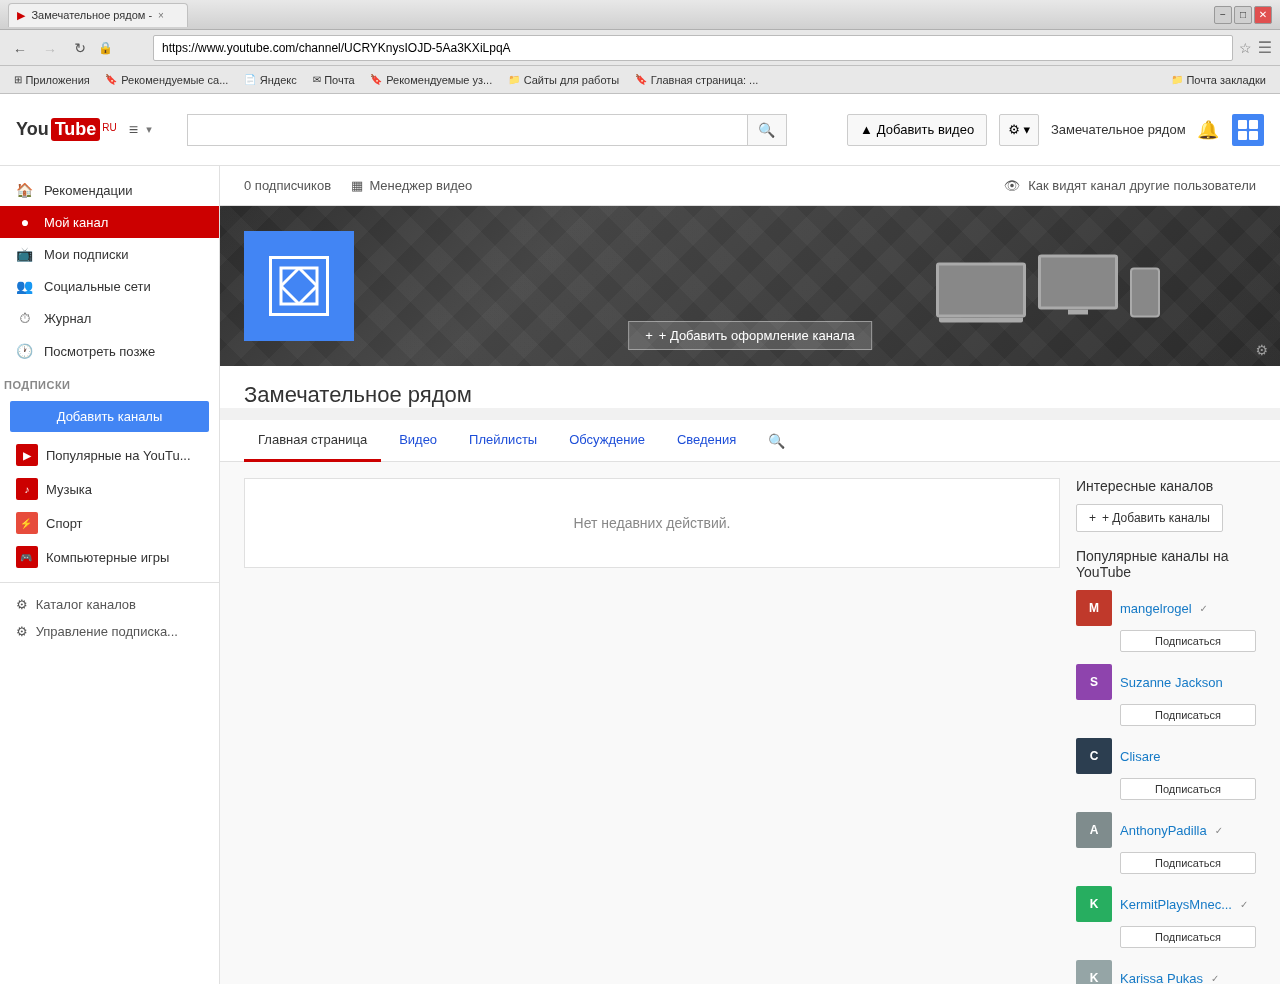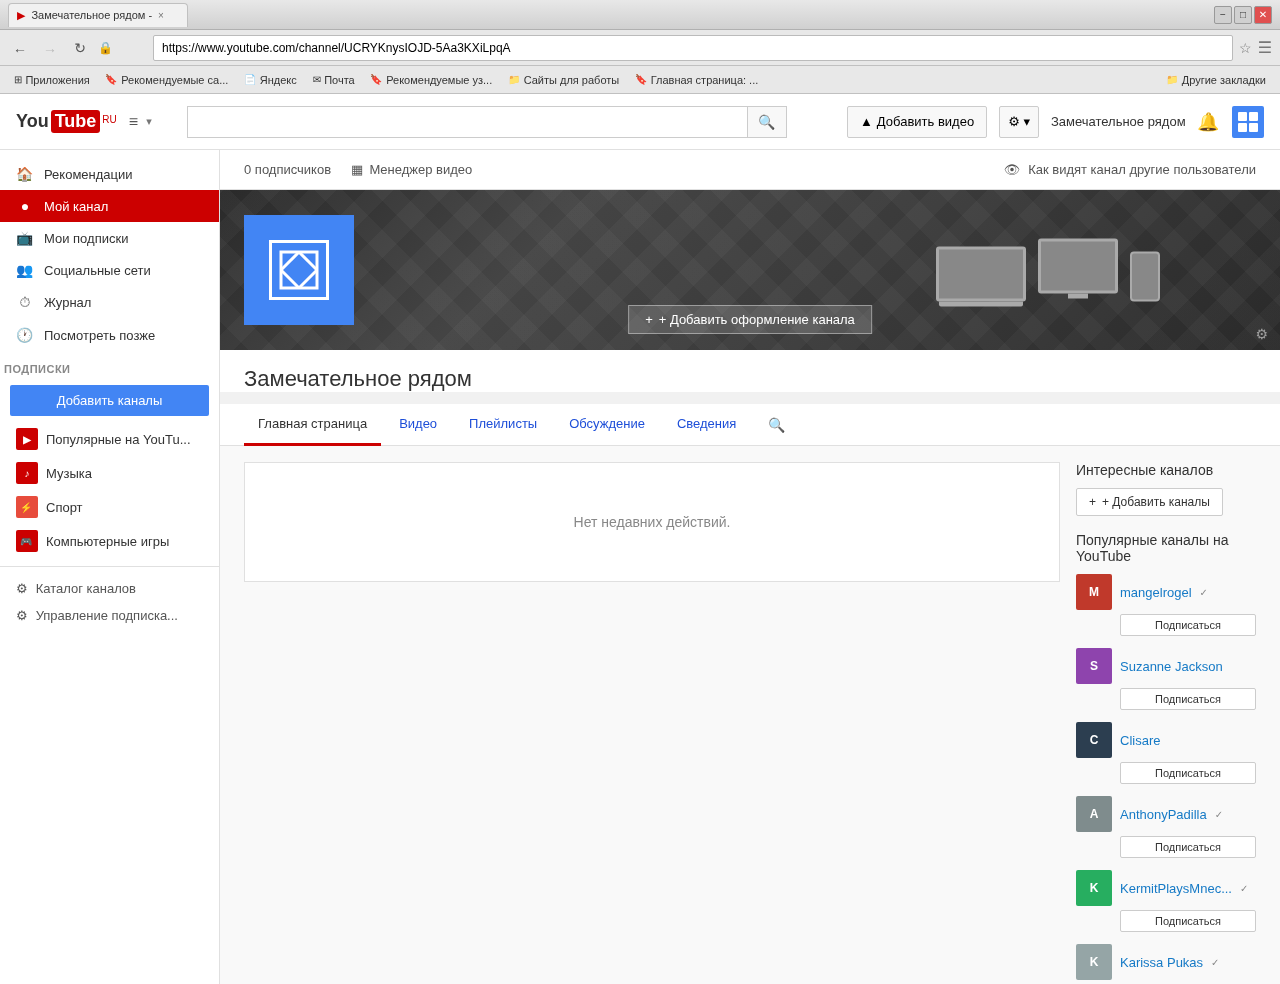--- a/index.html
+++ b/index.html
@@ -81,21 +81,21 @@
     }
     .bookmark-icon { font-size: 10px; }
     .bookmark-folder { color: #e8a000; }
     .bookmarks-other { margin-left: auto; white-space: nowrap; }
 
     
     .yt-app { background: #f1f1f1; min-height: 860px; }
 
     
     .yt-header {
-      height: 56px;
+      height: 72px;
       background: white;
       border-bottom: 1px solid #e0e0e0;
       display: flex;
       align-items: center;
       padding: 0 16px;
       gap: 12px;
       position: sticky;
       top: 0;
       z-index: 100;
     }
@@ -434,21 +434,21 @@
       color: #aaa;
       resize: none;
       height: 60px;
       outline: none;
     }
 
     
     .no-activity {
       background: white;
       border: 1px solid #e0e0e0;
-      padding: 51px;
+      padding: 36px;
       text-align: center;
       color: #888;
       font-size: 14px;
     }
 
     
     .channels-sidebar {
       width: 180px;
       flex-shrink: 0;
     }
@@ -562,21 +562,21 @@
   <div class="bookmark-item">
     <span class="bookmark-icon bookmark-folder">📁</span>
     <span>Сайты для работы</span>
   </div>
   <div class="bookmark-item">
     <span class="bookmark-icon" style="color:#cc5500;">🔖</span>
     <span>Главная страница: ...</span>
   </div>
   <div class="bookmarks-other bookmark-item">
     <span class="bookmark-icon bookmark-folder">📁</span>
-    <span>Другие закладки</span>
+    <span>Почта закладки</span>
   </div>
 </div>
 
 <div class="yt-app">
 
   <div class="yt-header">
     <div class="yt-logo-area">
       <div class="yt-logo">
         <span class="yt-logo-you">You</span>
         <span class="yt-logo-tube">Tube</span>

